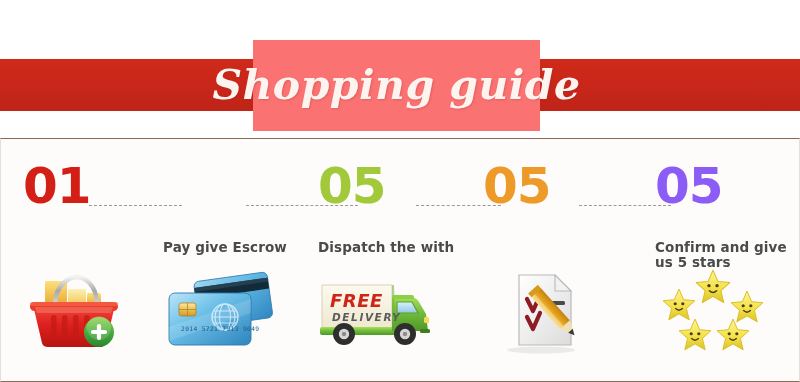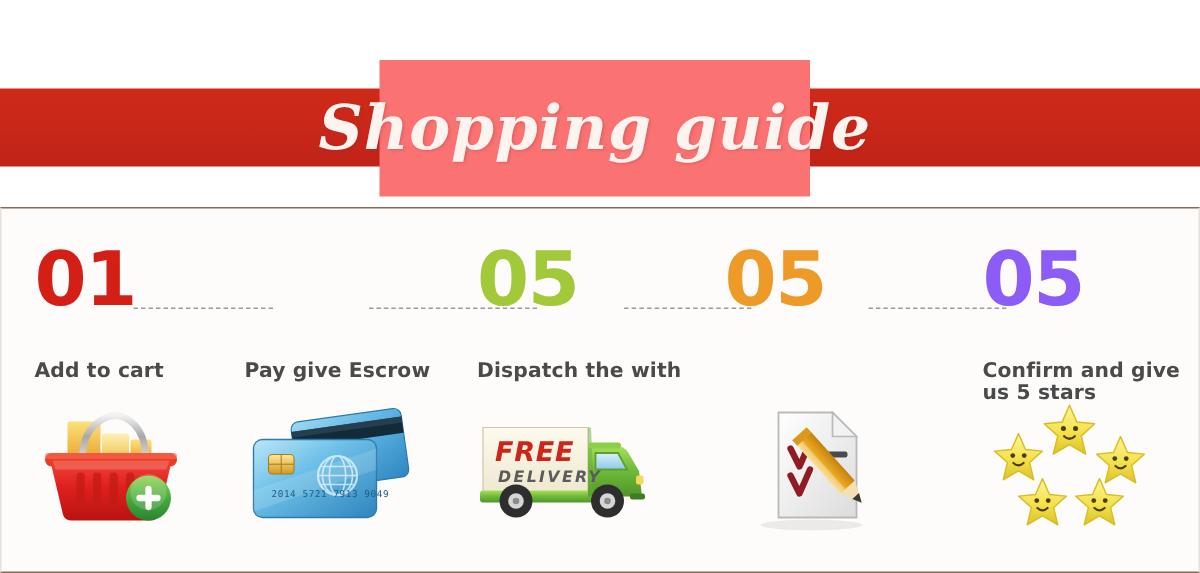--- a/index.html
+++ b/index.html
@@ -163,21 +163,20 @@
   <div class="panel">
     <div class="steps">
 
       <div class="connector conn-0"></div>
       <div class="connector conn-1"></div>
       <div class="connector conn-2"></div>
       <div class="connector conn-3"></div>
 
       <div class="step step-0">
         <div class="step-number" style="color:#d41f16">01</div>
-        <div class="step-label">Add to cart</div>
         <div class="step-icon">
           <div class="basket">
             <svg viewBox="0 0 96 84" width="96" height="84">
               <defs>
                 <linearGradient id="bskRed" x1="0" y1="0" x2="0" y2="1">
                   <stop offset="0%" stop-color="#f04a3a"></stop>
                   <stop offset="45%" stop-color="#e02020"></stop>
                   <stop offset="100%" stop-color="#b81410"></stop>
                 </linearGradient>
                 <linearGradient id="bskBox" x1="0" y1="0" x2="0" y2="1">

